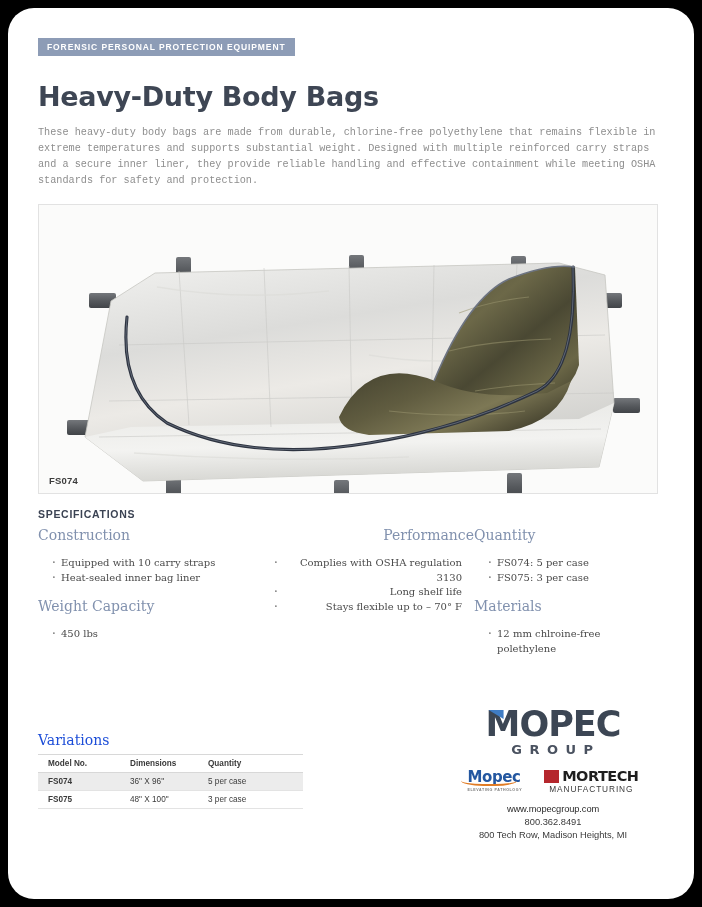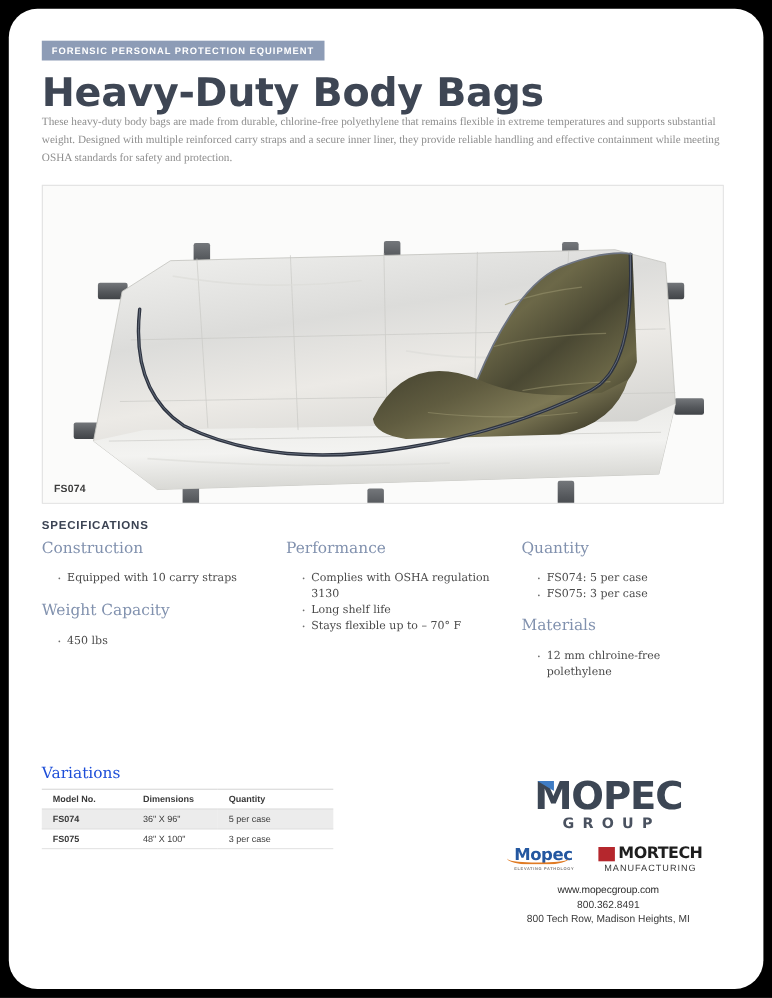--- a/index.html
+++ b/index.html
@@ -40,32 +40,33 @@
     font-family: "Liberation Sans", sans-serif;
     font-size: 8.5px;
     font-weight: bold;
     letter-spacing: 0.9px;
     padding: 5px 9px 4px 9px;
     line-height: 1;
     text-align: right;
   }
   .title {
     font-family: "DejaVu Sans", sans-serif;
-    font-size: 36px;
+    font-size: 27px;
     font-weight: bold;
     color: #3e4654;
     letter-spacing: -0.3px;
-    margin-top: 10px;
+    margin-top: 26px;
     line-height: 1.1;
   }
   .desc {
-    font-family: Liberation Serif, serif;
+    font-family: Liberation Mono, monospace;
     font-size: 10.2px;
     line-height: 1.55;
     color: #8e8e8e;
+    margin-top: 14px;
     width: 628px;
   }
 
   
   .photo-panel {
     position: relative;
     margin-top: 16px;
     width: 620px;
     height: 290px;
     background: #fafafa;
@@ -98,21 +99,21 @@
     color: #3b4353;
     letter-spacing: 0.7px;
     margin-top: 14px;
   }
   .spec-cols {
     display: flex;
     margin-top: 7px;
   }
   .spec-col { box-sizing: border-box; }
   .spec-col.c1 { width: 222px; }
-  .spec-col.c2 { width: 214px; }
+  .spec-col.c2 { width: 214px; text-align: right; }
   .spec-col.c3 { width: 198px; }
 
   .grp { margin-bottom: 13px; }
   .grp:last-child { margin-bottom: 0; }
   .grp-head {
     font-family: "DejaVu Serif", serif;
     font-size: 14px;
     color: #8191ae;
     line-height: 1.2;
     margin-bottom: 3px;
@@ -387,20 +388,21 @@
 
     
     <div class="spec-title">SPECIFICATIONS</div>
     <div class="spec-cols">
 
       <div class="spec-col c1">
         <div class="grp">
           <div class="grp-head">Construction</div>
           <ul>
             <li>Equipped with 10 carry straps</li>
+            <li>Heat-sealed inner bag liner</li>
           </ul>
         </div>
         <div class="grp">
           <div class="grp-head">Weight Capacity</div>
           <ul>
             <li>450 lbs</li>
           </ul>
         </div>
       </div>
 

